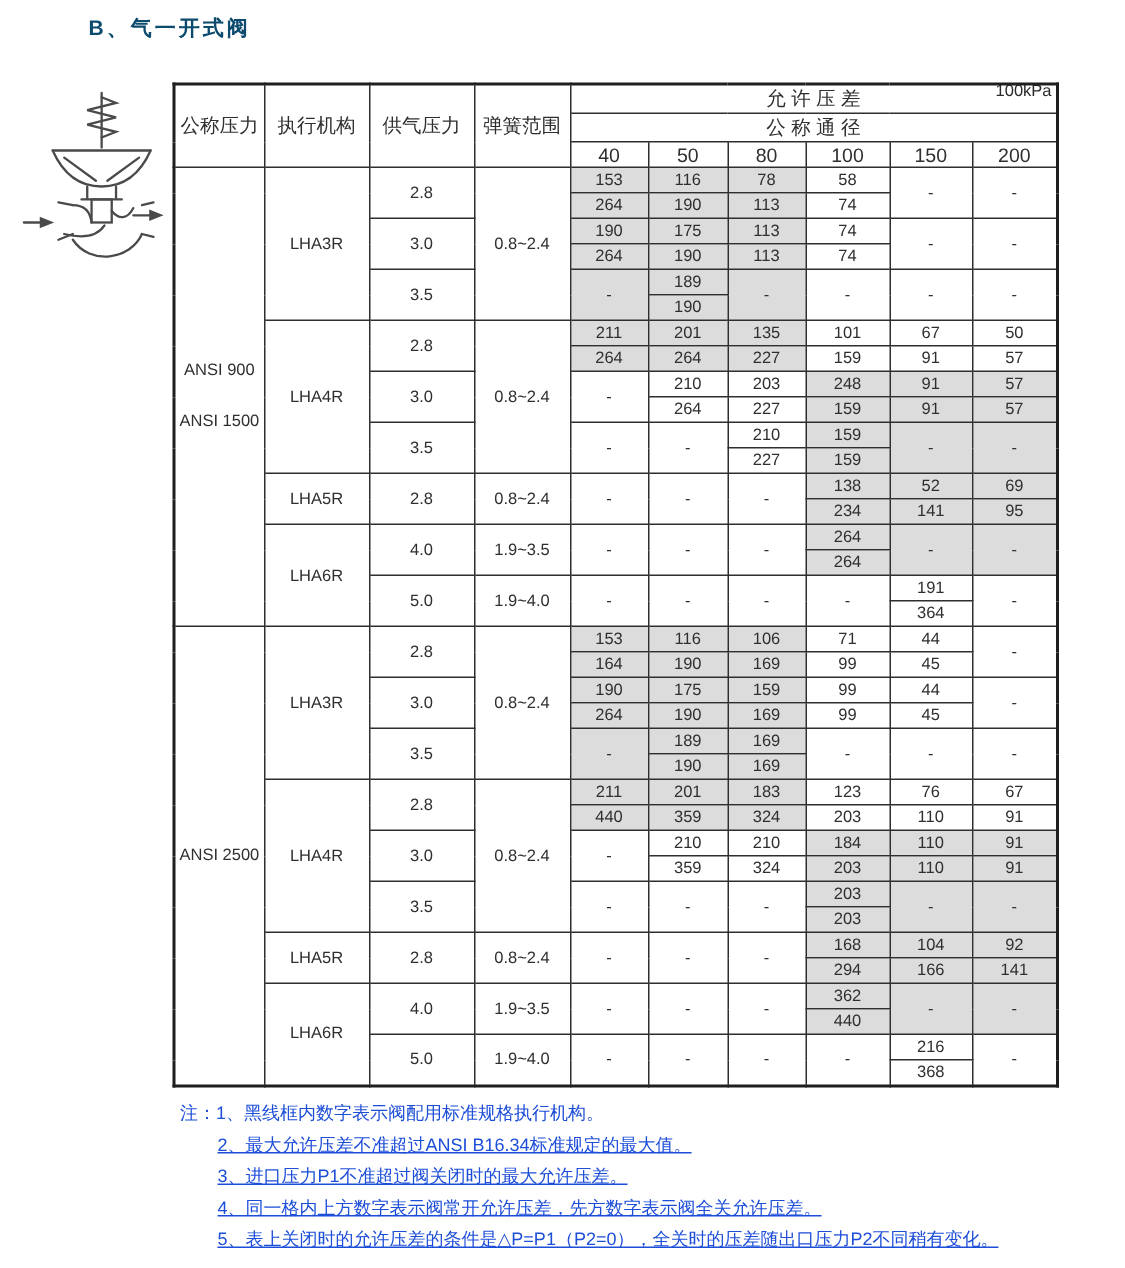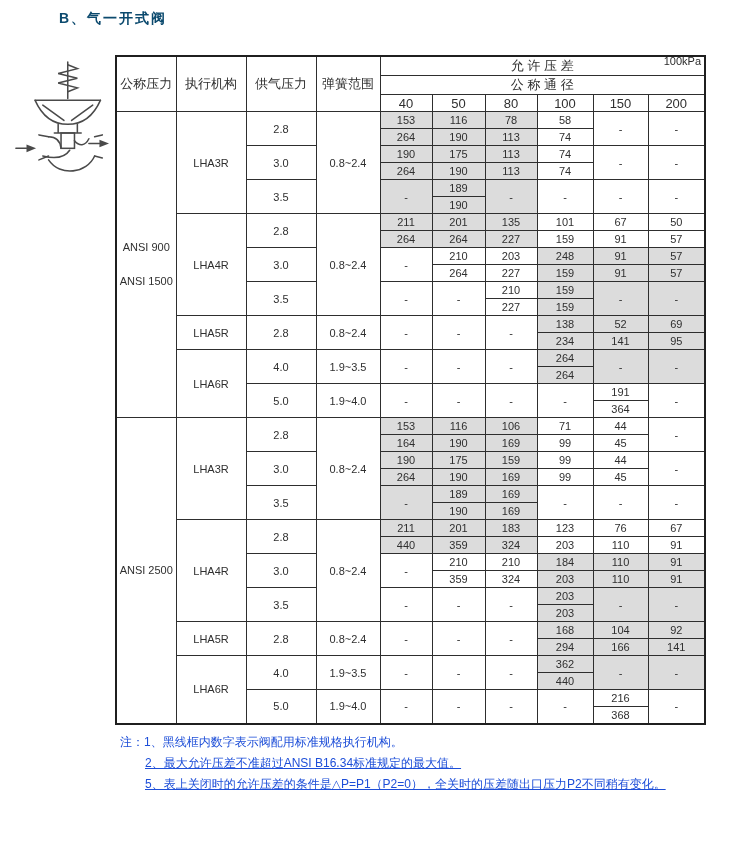--- a/index.html
+++ b/index.html
@@ -392,14 +392,16 @@
         </tr>
       </tbody>
   </table>
 </div>
 
 <div class="notes">
   <div class="note-line">
     <span>注：</span><span>1、黑线框内数字表示阀配用标准规格执行机构。</span>
   </div>
   <div class="note-line note-indent">2、最大允许压差不准超过ANSI B16.34标准规定的最大值。</div>
+  <div class="note-line note-indent">3、进口压力P1不准超过阀关闭时的最大允许压差。</div>
+  <div class="note-line note-indent">4、同一格内上方数字表示阀常开允许压差，先方数字表示阀全关允许压差。</div>
   <div class="note-line note-indent">5、表上关闭时的允许压差的条件是△P=P1（P2=0），全关时的压差随出口压力P2不同稍有变化。</div>
 </div>
 
 </body></html>

